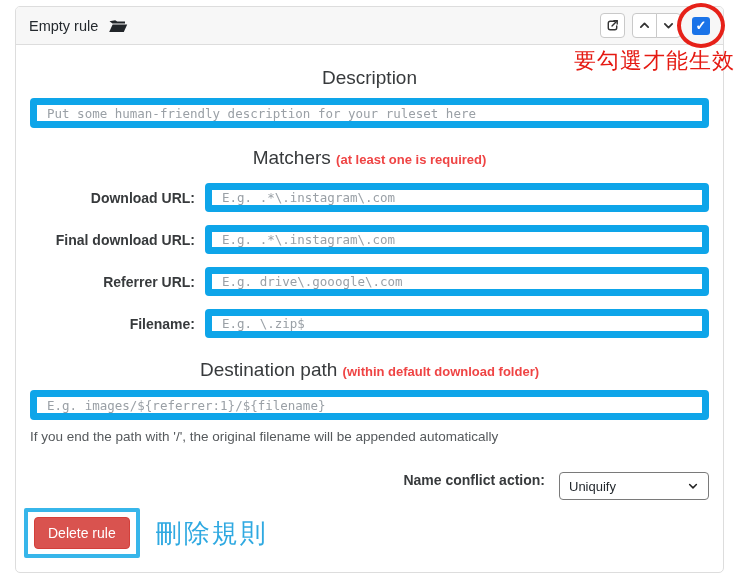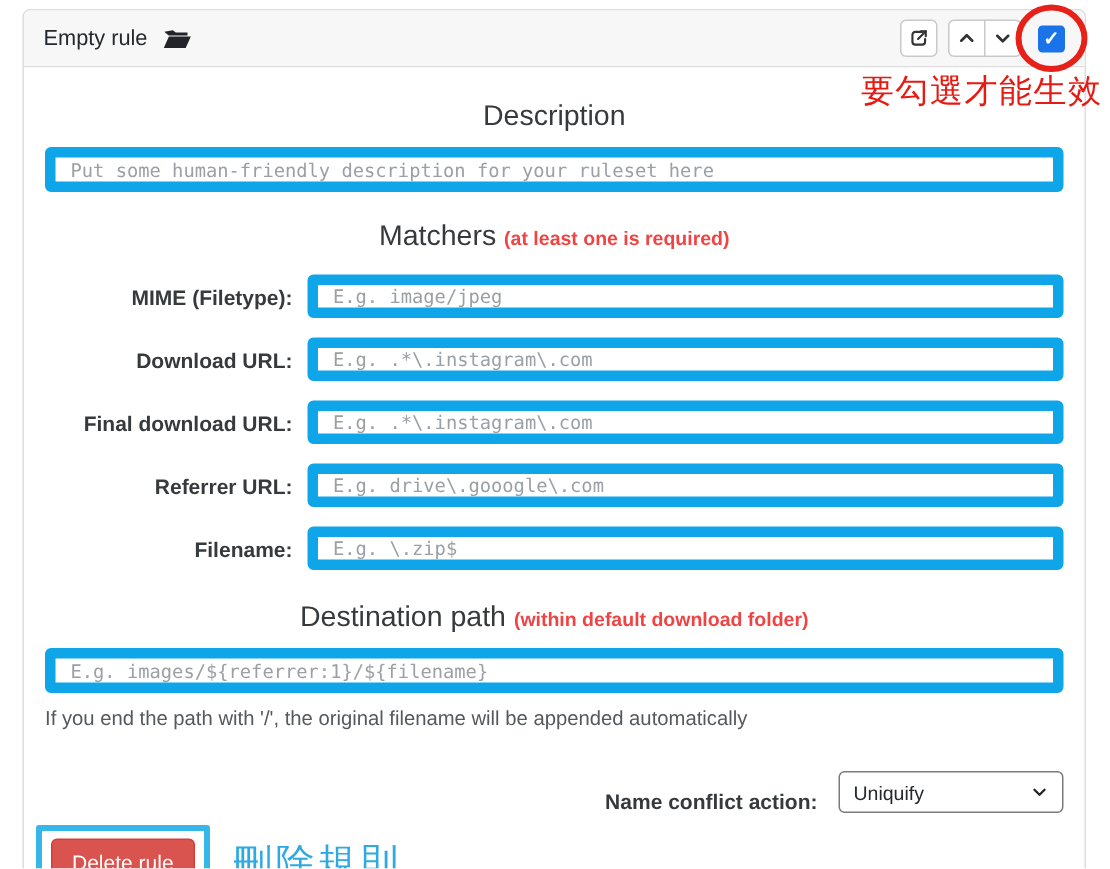--- a/index.html
+++ b/index.html
@@ -59,21 +59,21 @@
   .form-row { display: flex; align-items: center; margin-bottom: 13px; }
   .form-label {
     width: 175px; text-align: right; padding-right: 10px;
     font-size: 14px; font-weight: bold; color: #373a3c; flex: 0 0 175px;
   }
   .form-row .text-input { flex: 1; height: 29px; }
 
   .note { font-size: 13.5px; color: #55595c; margin-top: 9px; }
 
   .conflict-row {
-    display: flex; align-items: flex-end; justify-content: flex-end;
+    display: flex; align-items: flex-start; justify-content: flex-end;
     gap: 14px; margin-top: 28px;
   }
   .conflict-label { font-size: 14px; font-weight: bold; color: #373a3c; }
   .select-box {
     width: 150px; height: 28px; border: 1px solid #7a7a7a; border-radius: 4px;
     display: flex; align-items: center; justify-content: space-between;
     padding: 0 9px; font-size: 13px; color: #24292e; background: #fff; cursor: pointer;
   }
 
   .delete-row { display: flex; align-items: center; margin-top: 8px; }
@@ -153,24 +153,20 @@
         <span>Description</span>
       </h2>
       <input type="text" class="text-input" placeholder="Put some human-friendly description for your ruleset here" style="">
 
       <h2 class="section" style="margin-top:19px;">
         <span>Matchers</span>
         <span class="hint">(at least one is required)</span>
       </h2>
 
       <div id="matcher-rows" style="margin-top:14px;">
-  <div class="form-row">
-    <label class="form-label">MIME (Filetype):</label>
-    <input type="text" class="text-input" placeholder="E.g. image/jpeg" style="">
-  </div>
 
   <div class="form-row">
     <label class="form-label">Download URL:</label>
     <input type="text" class="text-input" placeholder="E.g. .*\.instagram\.com" style="">
   </div>
 
   <div class="form-row">
     <label class="form-label">Final download URL:</label>
     <input type="text" class="text-input" placeholder="E.g. .*\.instagram\.com" style="">
   </div>

